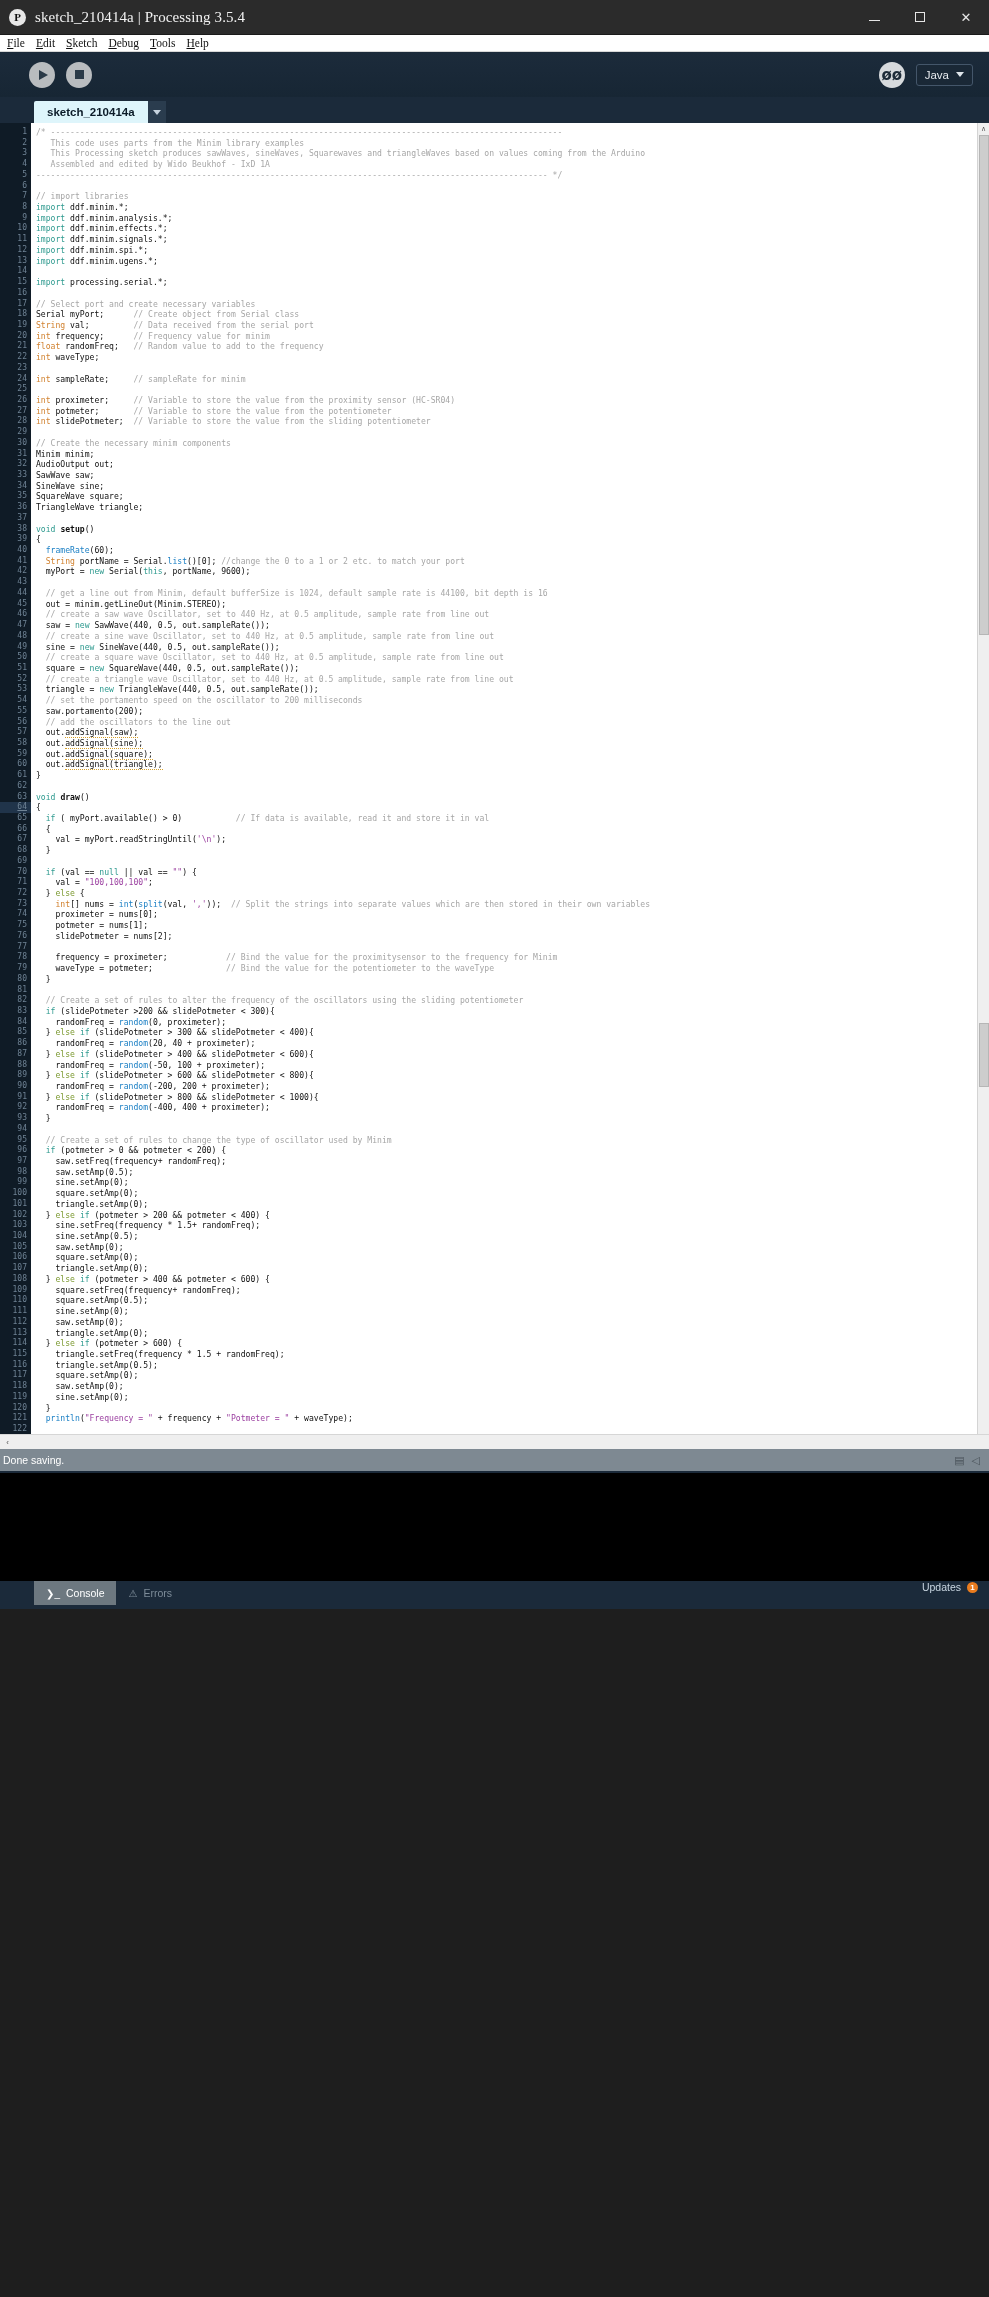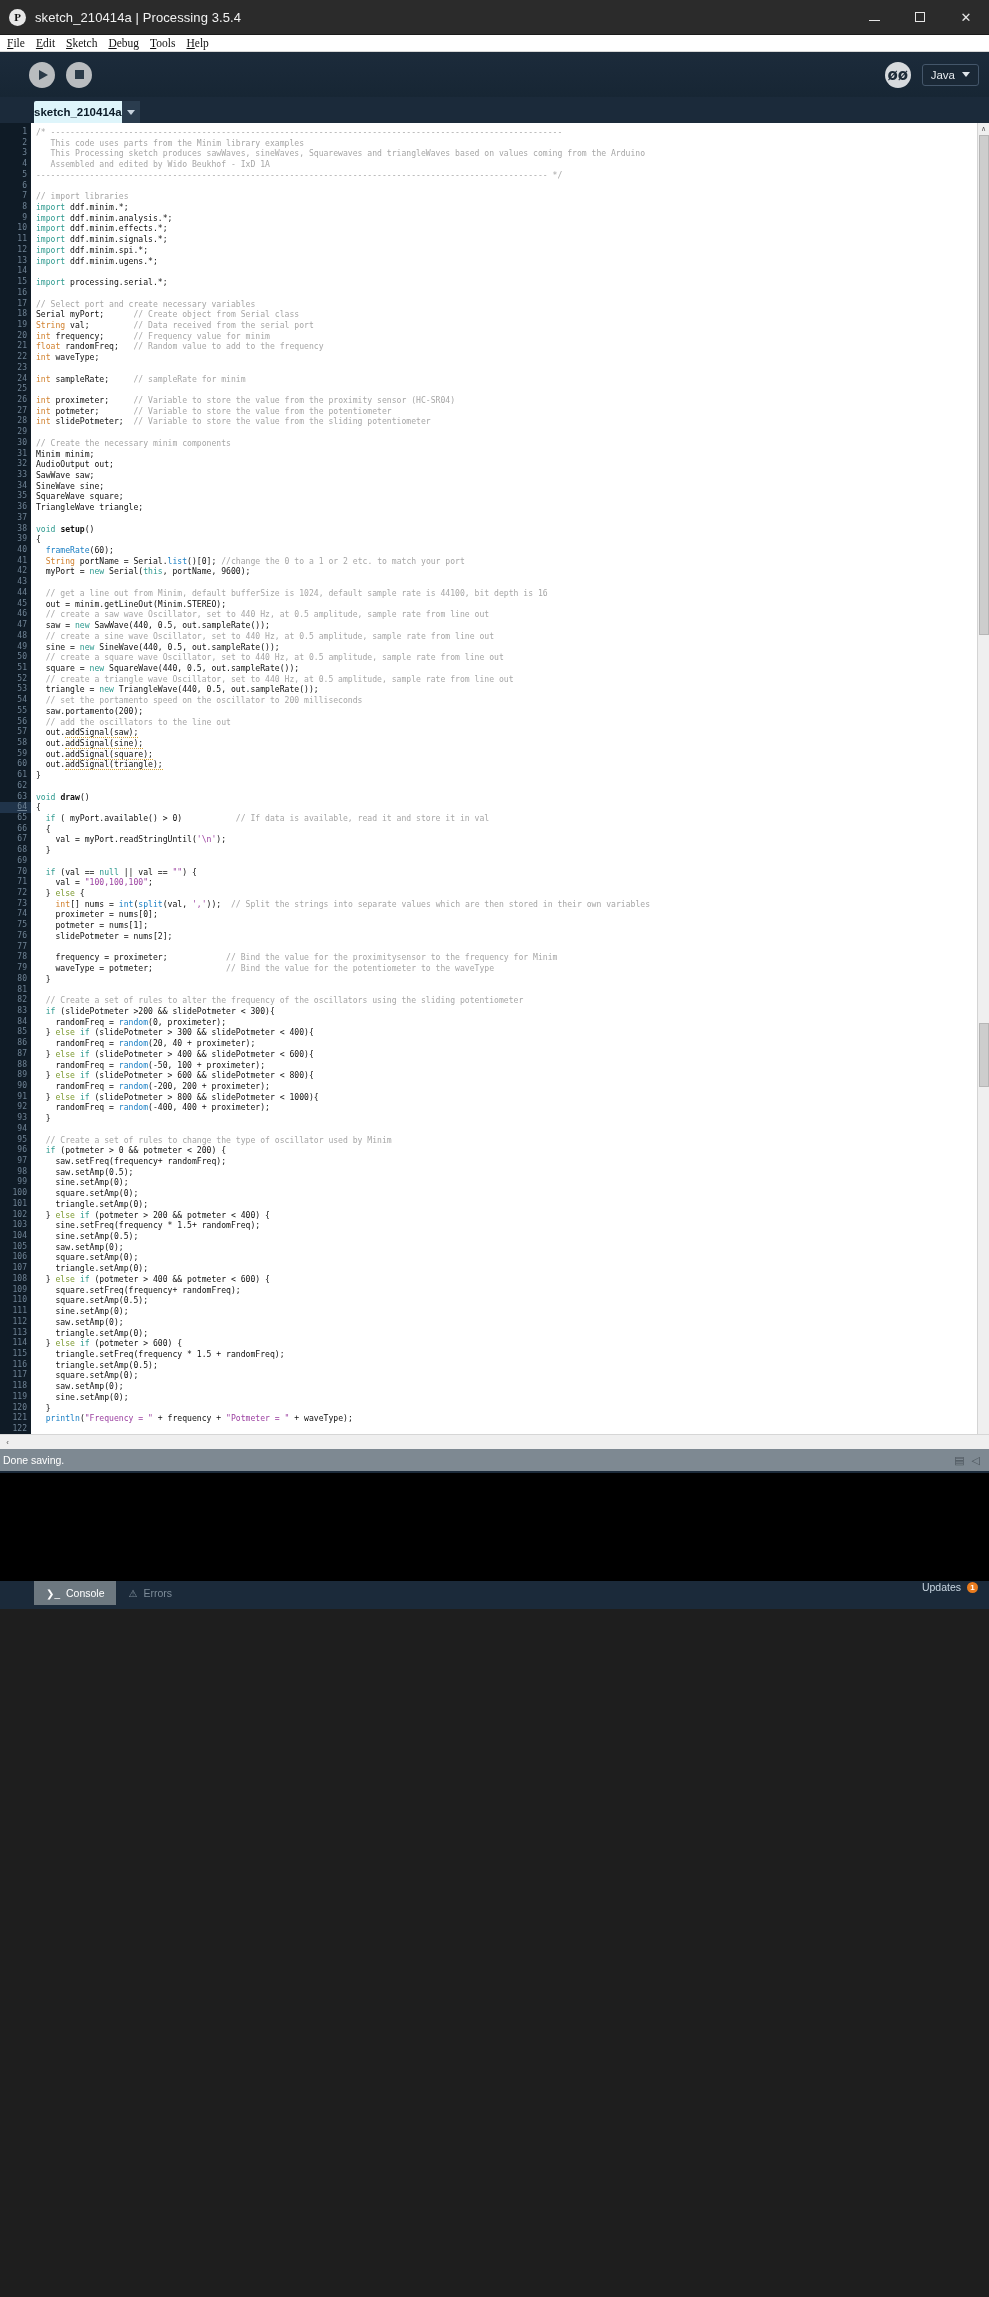--- a/index.html
+++ b/index.html
@@ -14,21 +14,21 @@
   .titlebar{
     height:35px; background:#2b2b2b; display:flex; align-items:center;
     border-bottom:1px solid #1a1a1a;
   }
   .tb-icon{
     width:17px; height:17px; margin-left:9px; margin-right:9px;
     border-radius:50%; background:#e8e8e8; color:#111;
     font-size:11px; font-weight:bold; line-height:17px; text-align:center;
     font-family:"Liberation Serif", serif; flex:none;
   }
-  .tb-title{ color:#f2f2f2; font-size:13px; letter-spacing:.1px; }
+  .tb-title{ color:#f2f2f2; font-size:15px; letter-spacing:.1px;font-family:Liberation Serif, serif; }
   .tb-spacer{ flex:1; }
   .tb-btn{
     width:46px; height:35px; color:#e6e6e6; font-size:13px;
     display:flex; align-items:center; justify-content:center;
   }
   .tb-btn .min{ display:block; width:11px; height:1px; background:#e6e6e6; margin-top:6px;}
   .tb-btn .max{ display:block; width:10px; height:10px; border:1px solid #e6e6e6;}
 
   
   .menubar{
@@ -51,21 +51,21 @@
     width:26px; height:26px; border-radius:50%; background:#b9bcbf;
     display:flex; align-items:center; justify-content:center; margin-left:11px;
   }
   .tool-btn.run{ margin-left:29px; }
   .play-tri{
     width:0;height:0;border-left:9px solid #2b3a48;
     border-top:5.5px solid transparent;border-bottom:5.5px solid transparent;
     margin-left:2px;
   }
   .stop-sq{ width:9px;height:9px;background:#2b3a48; }
-  .tb-right{ margin-left:auto; display:flex; align-items:center; padding-right:10px;text-align:right;}
+  .tb-right{ margin-left:auto; display:flex; align-items:center; padding-right:16px;text-align:right;}
   .debug-btn{
     width:26px;height:26px;border-radius:50%;background:#d7dadd;
     display:flex;align-items:center;justify-content:center;margin-right:11px;
     color:#1d2b38;font-size:15px;font-weight:bold;font-family:"DejaVu Sans",sans-serif;
   }
   .mode-sel{
     height:22px; min-width:50px; border:1px solid #44566a; border-radius:3px;
     color:#e6eaee; font-size:11.5px; display:flex; align-items:center;
     padding:0 8px; gap:7px; background:#1a2836;
   }
@@ -74,21 +74,21 @@
     border-top:5px solid #dfe5ea;
   }
 
   
   .tabstrip{
     height:26px; background:#1b2a3a; display:flex; align-items:flex-end;
     padding-left:34px;
   }
   .sketch-tab{
     height:22px; background:#def5fb; color:#0b1b28; font-size:11.5px;
-    display:flex; align-items:center; padding:0 0; font-weight:bold;
+    display:flex; align-items:center; padding:0 13px; font-weight:bold;
     border-radius:2px 0 0 0;
   }
   .tab-caret{
     height:22px; width:18px; background:#2a3c4e;
     display:flex;align-items:center;justify-content:center;
   }
   .tab-caret .caret-d{ border-top-color:#c7d3de; }
 
   
   .editor{

